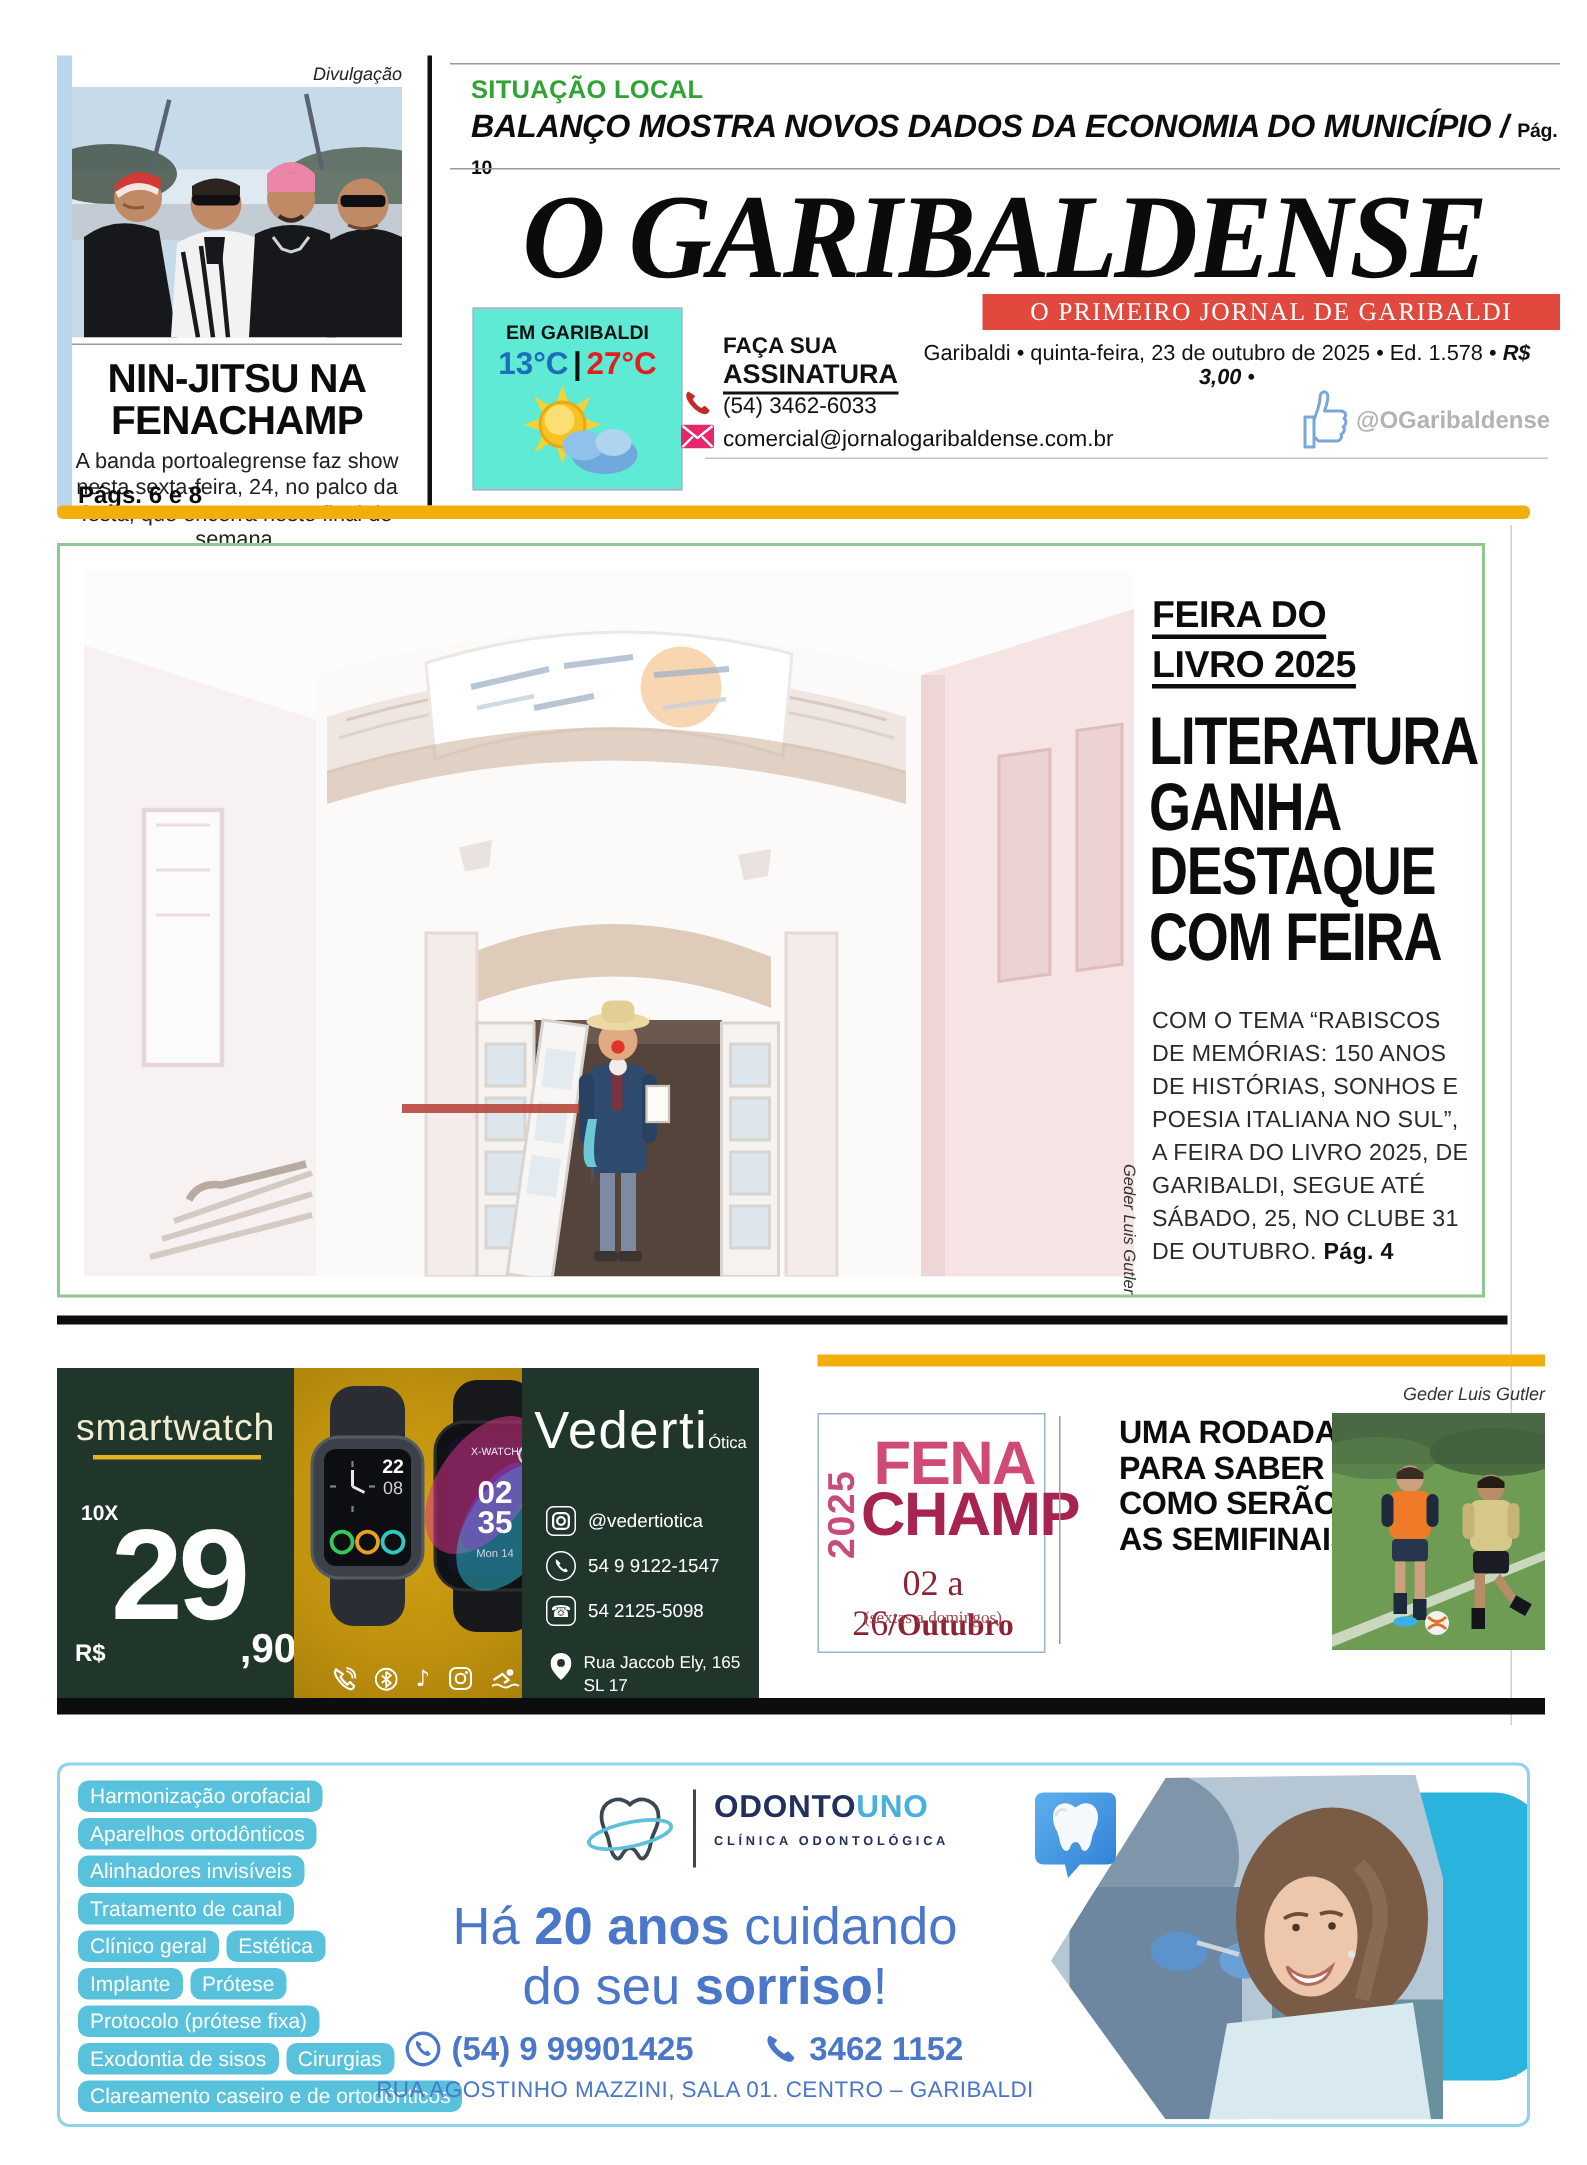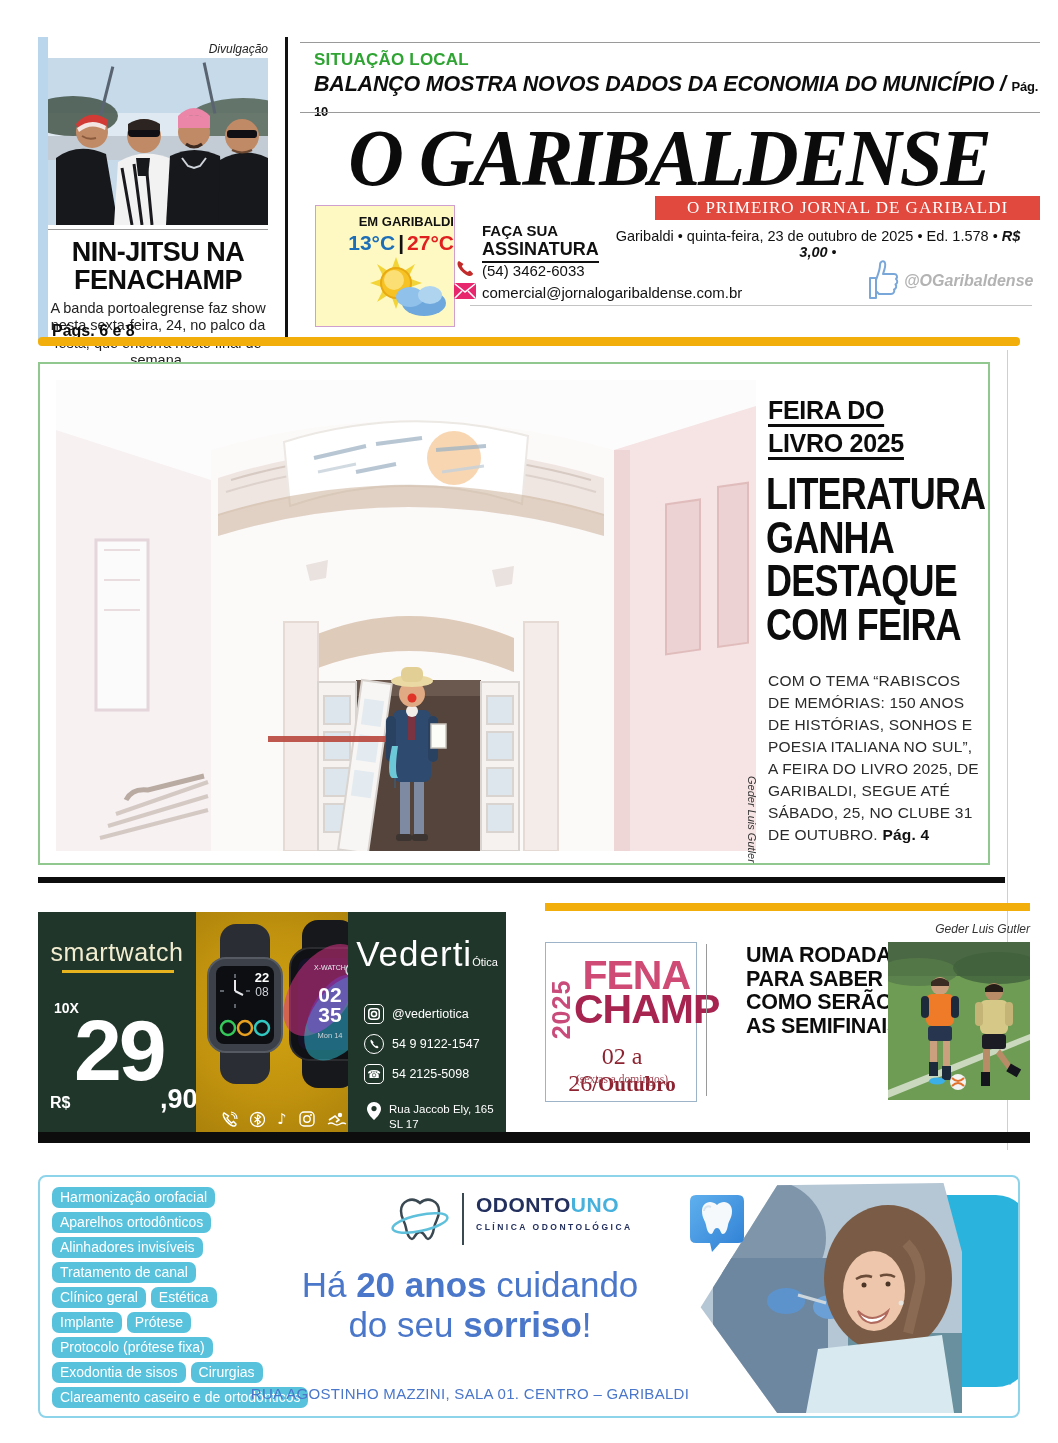--- a/index.html
+++ b/index.html
@@ -22,30 +22,30 @@
   .balanco { font-weight:700; font-style:italic; font-size:21.5px; color:#0d0d0d; letter-spacing:-0.2px; }
   .balanco .pref { font-size:13px; font-style:normal; }
 
   
   .masthead { font-family:"Liberation Serif", serif; font-weight:700; font-style:italic; font-size:77px; letter-spacing:-2px; color:#0b0b0b; text-align:center; transform:scaleY(1.04); transform-origin:top center; white-space:nowrap; }
   .redbar { background:#e2493e; color:#fff; font-family:"Liberation Serif", serif; font-size:17px; letter-spacing:1px; display:flex; align-items:center; justify-content:center; }
   .dateline { font-size:14.5px; color:#111; text-align:center; }
   .dateline b { font-style:italic; }
 
   
-  .weather { border:1.5px solid #cfa0cf; background:#fef9c3; text-align:right; }
+  .weather { border:1.5px solid #cfa0cf; background:#5eead4; text-align:center; }
   .weather .loc { font-weight:700; font-size:13px; margin-top:8px; color:#111; }
   .weather .temps { font-weight:700; font-size:21px; margin-top:2px; }
   .t-low { color:#1d6eb8; } .t-sep { color:#111; padding:0 3px;} .t-high { color:#e01f1f; }
 
   
   .sub1 { font-weight:700; font-size:15px; color:#111; }
   .sub2 { font-weight:700; font-size:18px; color:#111; border-bottom:2px solid #111; display:inline-block; padding-bottom:1px; }
   .subrow { font-size:15px; color:#111; }
-  .fb-handle { color:#b3b3b3; font-weight:700; font-size:16px;font-style:italic; }
+  .fb-handle { color:#b3b3b3; font-weight:700; font-size:16px; }
 
   .ybar { background:#f2ae0a; }
 
   
   .mainbox { border:2px solid #90c890; background:#fff; }
   .fl-kicker { font-weight:700; font-size:25px; line-height:1.3; color:#0c0c0c; text-decoration:underline; text-decoration-thickness:2.5px; text-underline-offset:5px; letter-spacing:-0.3px; }
   .fl-head { font-weight:700; font-size:45px; line-height:0.97; color:#0c0c0c; display:inline-block; transform:scaleX(0.8); transform-origin:0 0; width:118%; letter-spacing:-1px; }
   .fl-body { font-size:15.5px; line-height:1.42; color:#2b2b2b; letter-spacing:0.2px; }
   .fl-body b { color:#111; }
   .vcredit { writing-mode:vertical-rl; font-style:italic; font-size:11px; color:#333; }
@@ -536,20 +536,35 @@
         </div>
         <div class="brand-sub" style="margin-top:5px;">CLÍNICA ODONTOLÓGICA</div>
       </div>
     </div>
 
     <div class="abs tagline" style="left:150px;top:88px;width:560px;">
       <div><span>Há </span><b>20 anos</b><span> cuidando</span></div>
       <div><span>do seu </span><b>sorriso</b><span>!</span></div>
     </div>
 
+    <div class="abs" style="left:230px;top:176px;display:flex;gap:46px;">
+      <div class="dent-contact">
+        <svg width="24" height="24" viewBox="0 0 24 24">
+            <circle cx="12" cy="12" r="10.5" stroke="#4a77c9" stroke-width="2.2" fill="none"></circle>
+            <path d="M8 6.5 C7 7.5 7 9 8.5 11.5 C10 14 12 15.8 14.5 16.5 C16 16.9 17 16 17 15 L15 13 L13.5 14 C12 13 10.8 11.8 10 10.2 L11 8.8 Z" fill="#4a77c9"></path>
+          </svg>
+        <span>(54) 9 99901425</span>
+      </div>
+      <div class="dent-contact">
+        <svg width="24" height="24" viewBox="0 0 24 24">
+            <path d="M5 3 C3 4.5 3 8 6 12 C9 16 13.5 19.5 17.5 20.5 C20 21 21.5 19 21.5 17.5 L17.5 13.5 L14.8 15.2 C12 13.5 9.8 11.3 8.2 8.6 L10.2 6 Z" fill="#4a77c9"></path>
+          </svg>
+        <span>3462 1152</span>
+      </div>
+    </div>
     <div class="abs dent-addr" style="left:120px;top:208px;width:620px;">RUA AGOSTINHO MAZZINI, SALA 01. CENTRO – GARIBALDI</div>
 
     <div class="abs dots" style="left:928px;top:18px;width:78px;height:70px;"></div>
     <div class="abs dots" style="left:928px;top:140px;width:78px;height:72px;"></div>
     <div class="abs blue-round" style="left:868px;top:18px;width:122px;height:192px;"></div>
     <div class="abs photo-pent" style="left:658px;top:6px;width:264px;height:230px;">
       <svg width="264" height="230" viewBox="0 0 264 230">
         <rect width="264" height="230" fill="#b5c6d4"></rect>
         <circle cx="70" cy="55" r="58" fill="#7e95aa"></circle>
         <rect x="15" y="75" width="115" height="155" fill="#6d87a0"></rect>

